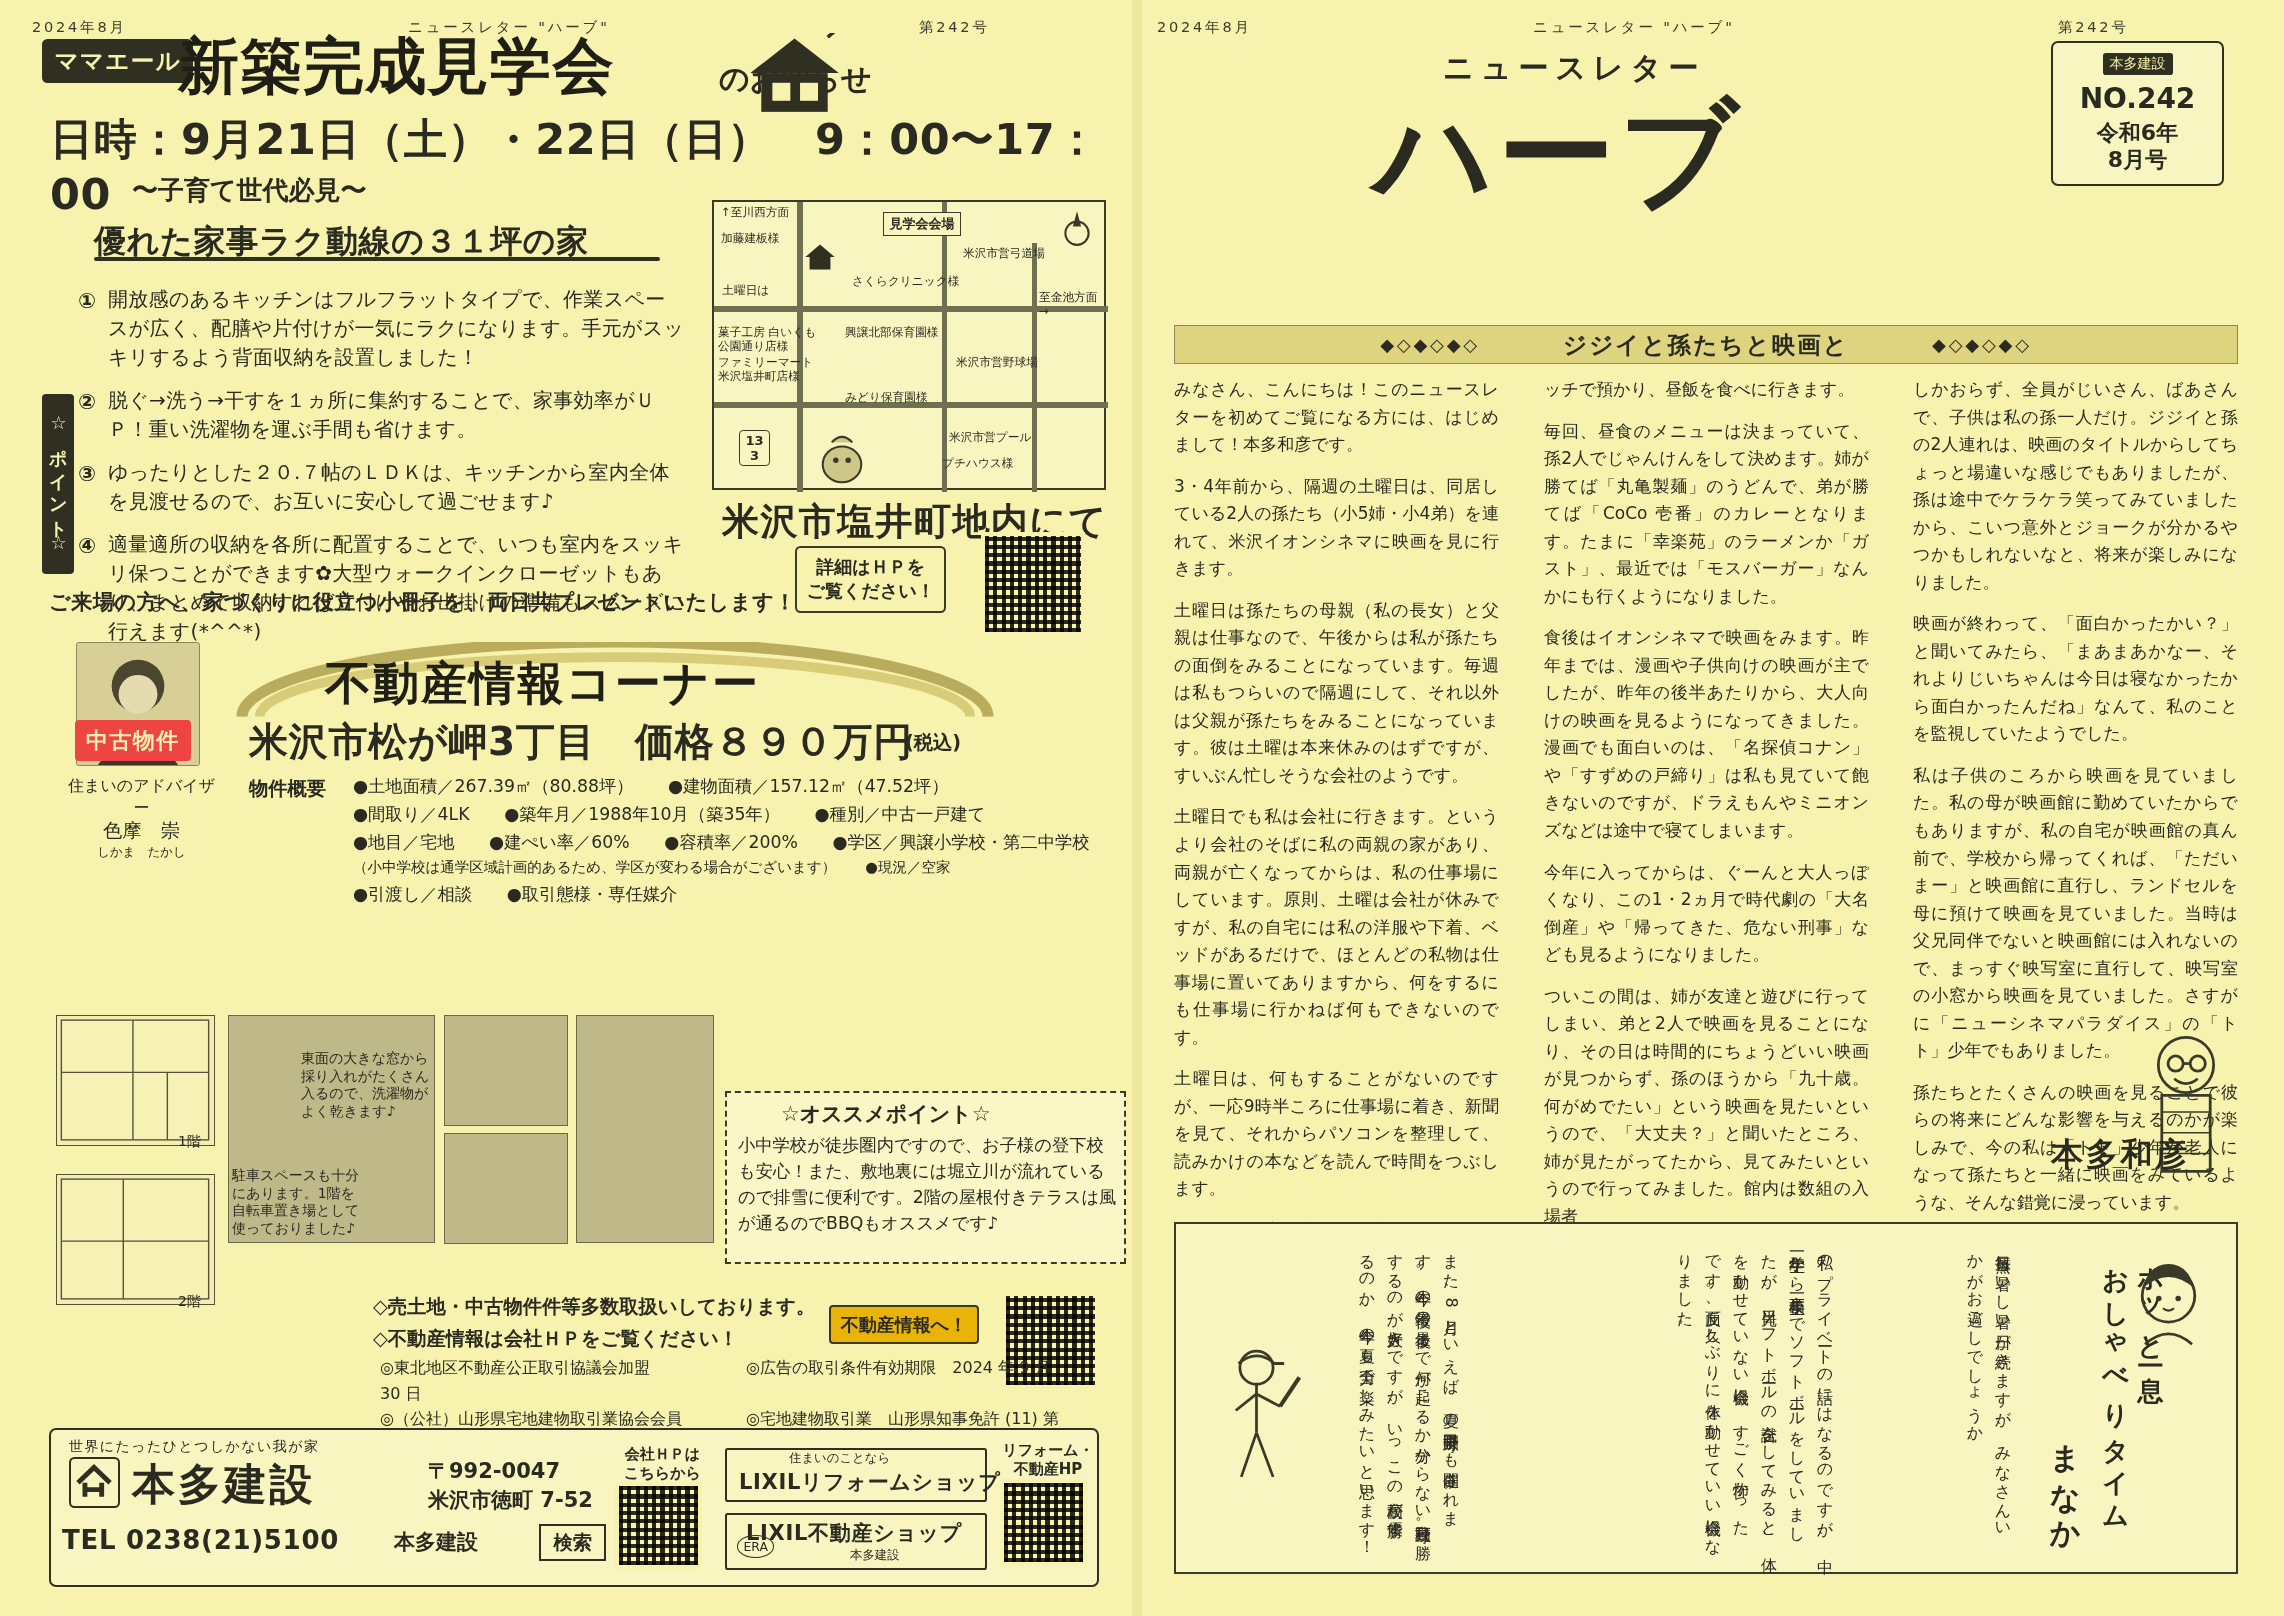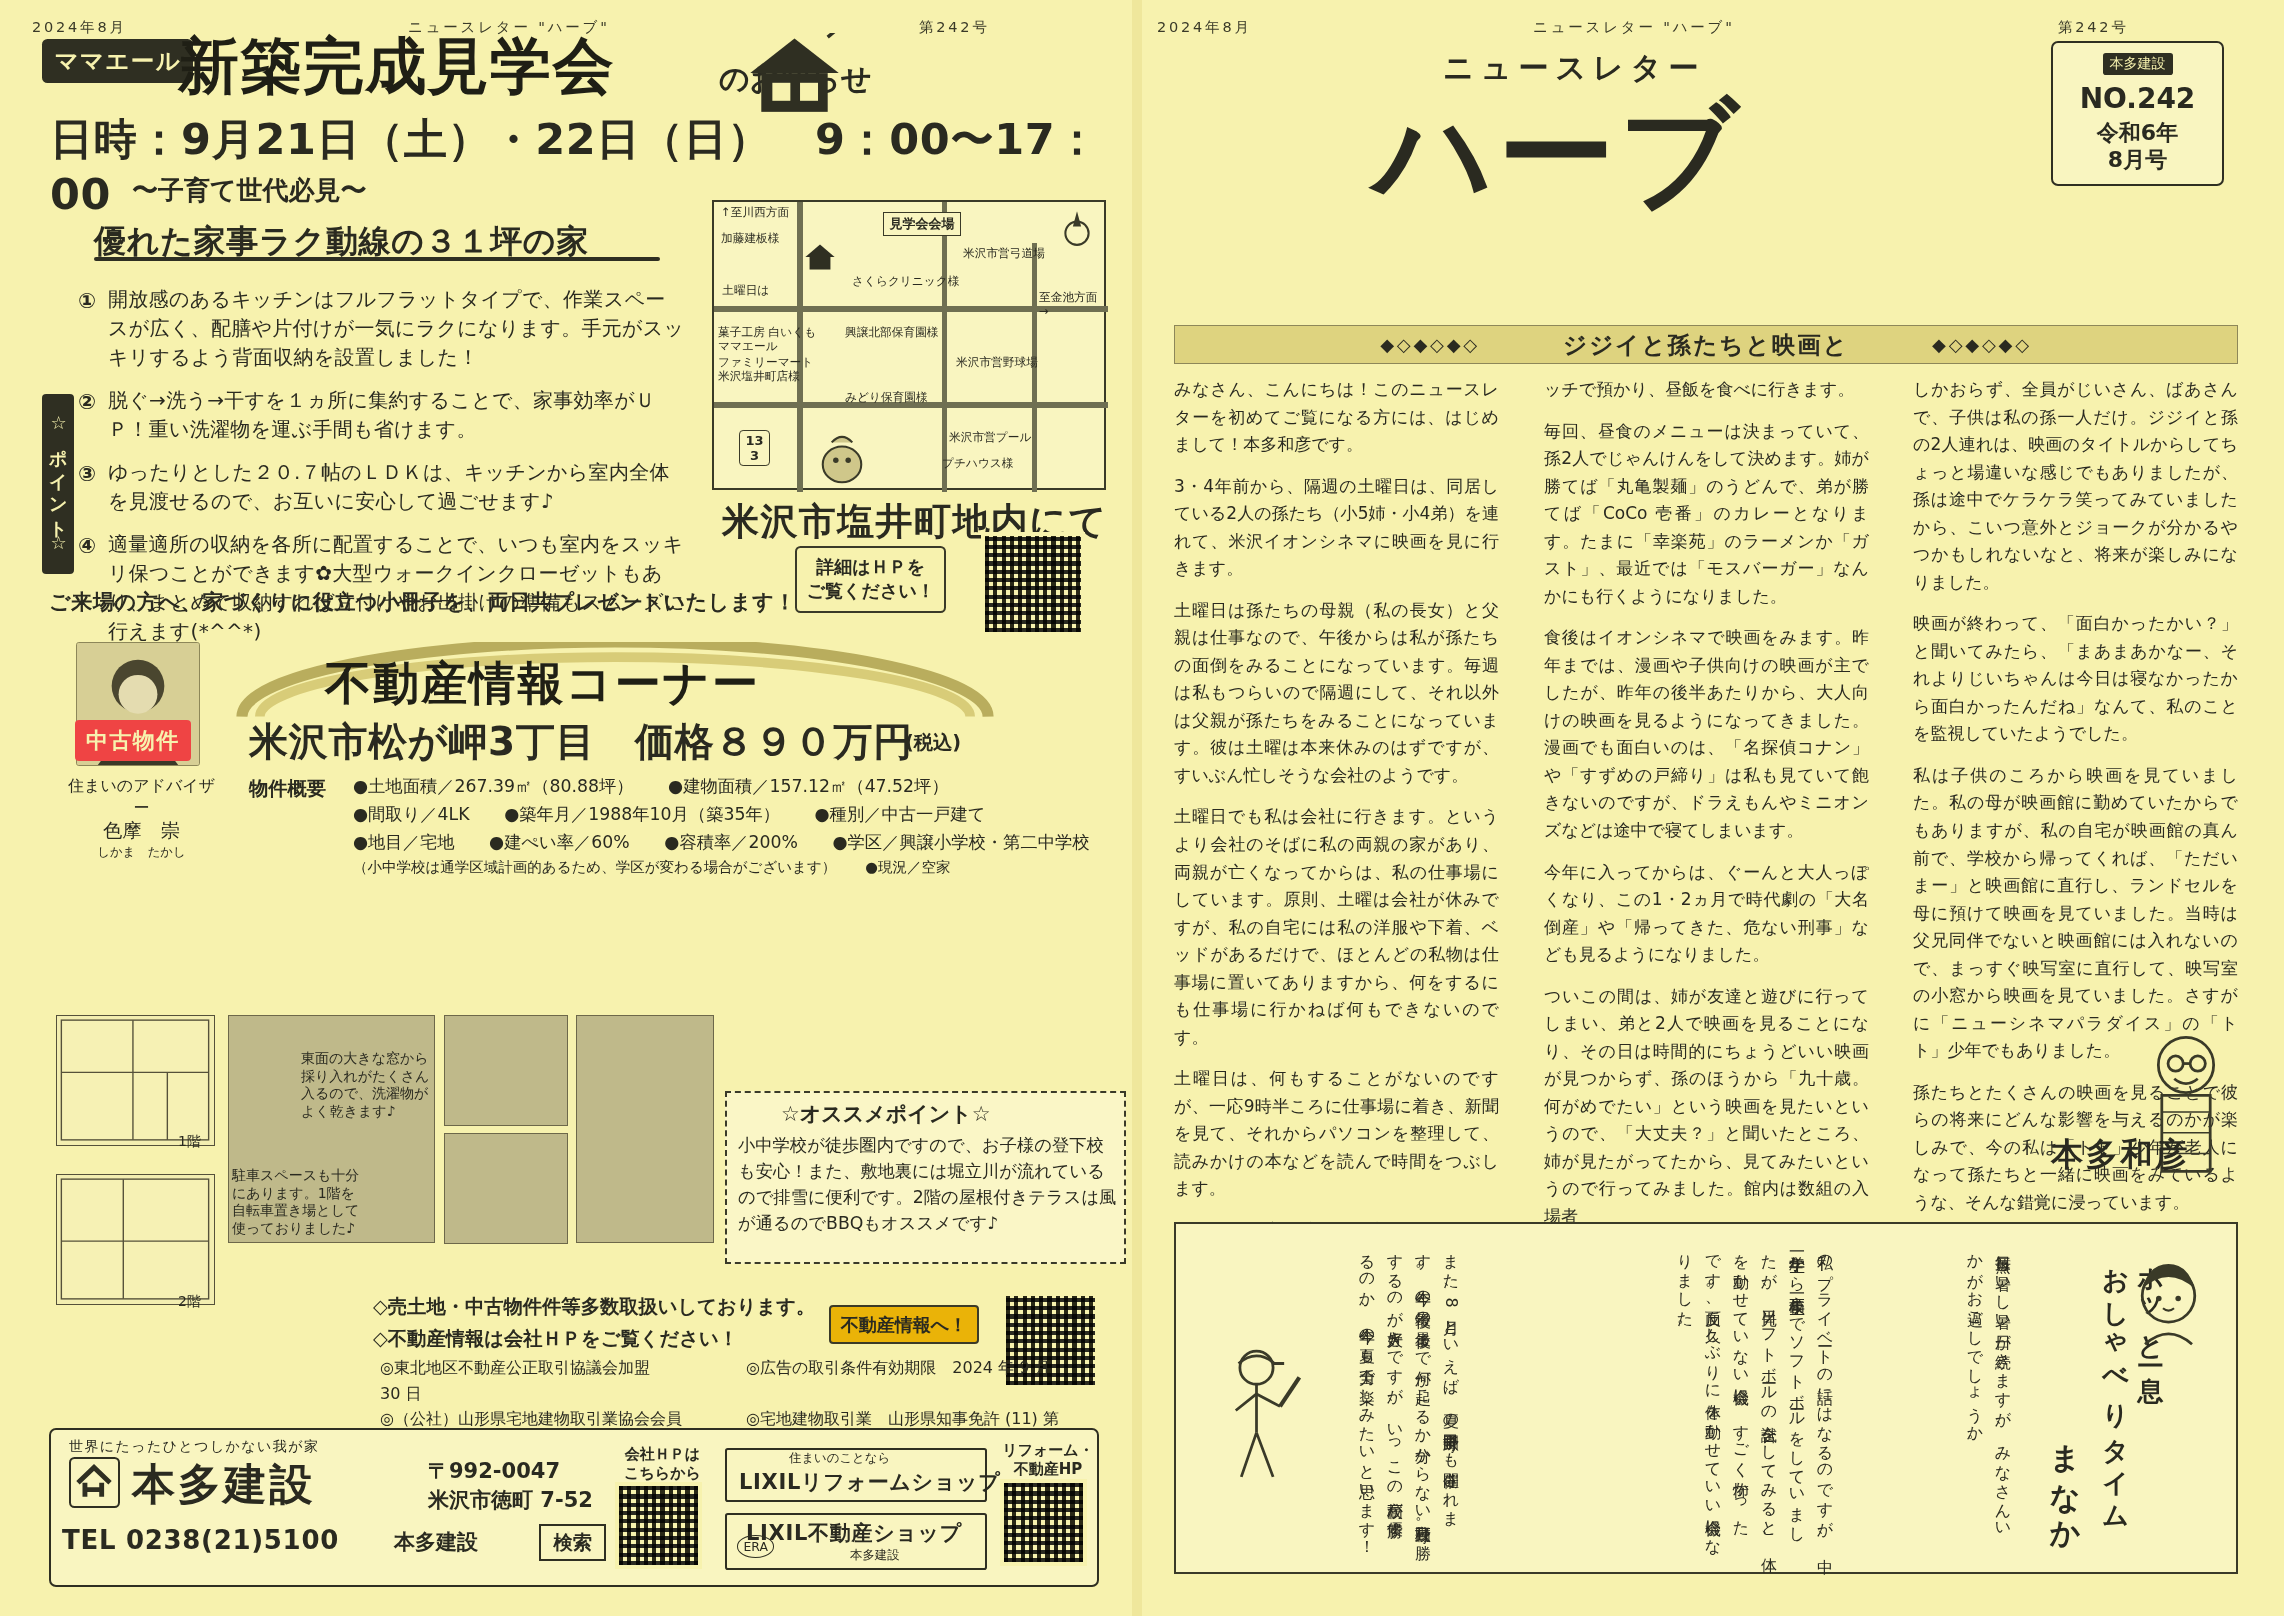--- a/index.html
+++ b/index.html
@@ -293,21 +293,21 @@
       <div class="map-label" style="left:131px;top:10px;margin-left:38px;">見学会会場</div>
       <svg style="position:absolute;left:90px;top:41px;" width="32" height="28" viewBox="0 0 46 40">
         <polygon points="23,2 44,20 2,20" fill="#2f2f22"></polygon>
           <rect x="8" y="20" width="30" height="18" fill="#2f2f22"></rect>
       </svg>
       <div class="map-txt" style="left:249px;top:44px;">米沢市営弓道場</div>
       <div class="map-txt" style="left:138px;top:72px;">さくらクリニック様</div>
       <div class="map-txt" style="left:8.3px;top:81px;">土曜日は</div>
       <div class="map-txt" style="left:325px;top:88px;">至金池方面→</div>
       <div class="map-txt" style="left:4.1px;top:123px;white-space:pre;">菓子工房 白いくも
-ママエール</div>
+公園通り店様</div>
       <div class="map-txt" style="left:131px;top:123px;">興譲北部保育園様</div>
       <div class="map-txt" style="left:4.1px;top:153px;white-space:pre;">ファミリーマート
 米沢塩井町店様</div>
       <div class="map-txt" style="left:242px;top:153px;">米沢市営野球場</div>
       <div class="map-txt" style="left:131px;top:188px;">みどり保育園様</div>
       <div class="map-txt" style="left:235px;top:228px;">米沢市営プール</div>
       <div class="map-txt" style="left:228px;top:254px;">プチハウス様</div>
       <div class="map-label" style="left:25px;top:228px;white-space:pre;text-align:center;border-radius:4.1px;">13
 3</div>
       <svg style="position:absolute;left:97px;top:228px;" width="62" height="55" viewBox="0 0 90 80">
@@ -349,20 +349,21 @@
     <div class="tag-used">中古物件</div>
     <div class="prop-title">米沢市松が岬3丁目　価格８９０万円</div>
     <div class="prop-tax">(税込)</div>
 
     <div class="spec-head">物件概要</div>
     <div class="spec-list">
       <div class="row">●土地面積／267.39㎡（80.88坪）　　●建物面積／157.12㎡（47.52坪）</div>
       <div class="row">●間取り／4LK　　●築年月／1988年10月（築35年）　　●種別／中古一戸建て</div>
       <div class="row">●地目／宅地　　●建ぺい率／60%　　●容積率／200%　　●学区／興譲小学校・第二中学校</div>
       <div class="row spec-note">（小中学校は通学区域計画的あるため、学区が変わる場合がございます）　　●現況／空家</div>
+      <div class="row">●引渡し／相談　　●取引態様・専任媒介</div>
     </div>
 
     <div class="floor-box" style="top:1015px;height:131px;">
       <svg width="156" height="128" viewBox="0 0 226 186">
         <rect x="6" y="6" width="214" height="174" fill="#f6f1b4" stroke="#55513a" stroke-width="2"></rect>
         <line x1="6" y1="82" x2="220" y2="82" stroke="#55513a" stroke-width="2"></line>
         <line x1="110" y1="6" x2="110" y2="180" stroke="#55513a" stroke-width="2"></line>
         <line x1="160" y1="82" x2="160" y2="180" stroke="#55513a" stroke-width="2"></line>
       </svg>
     </div>

